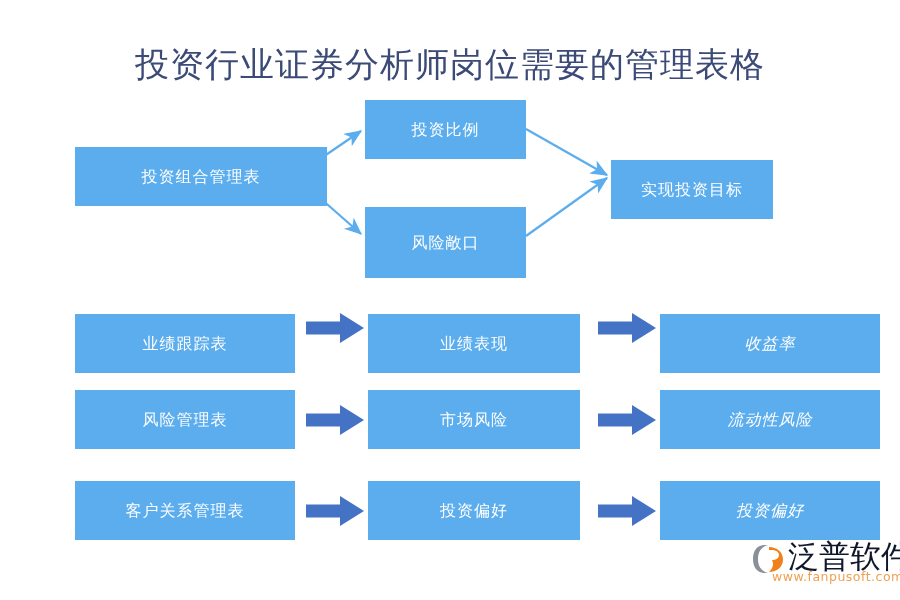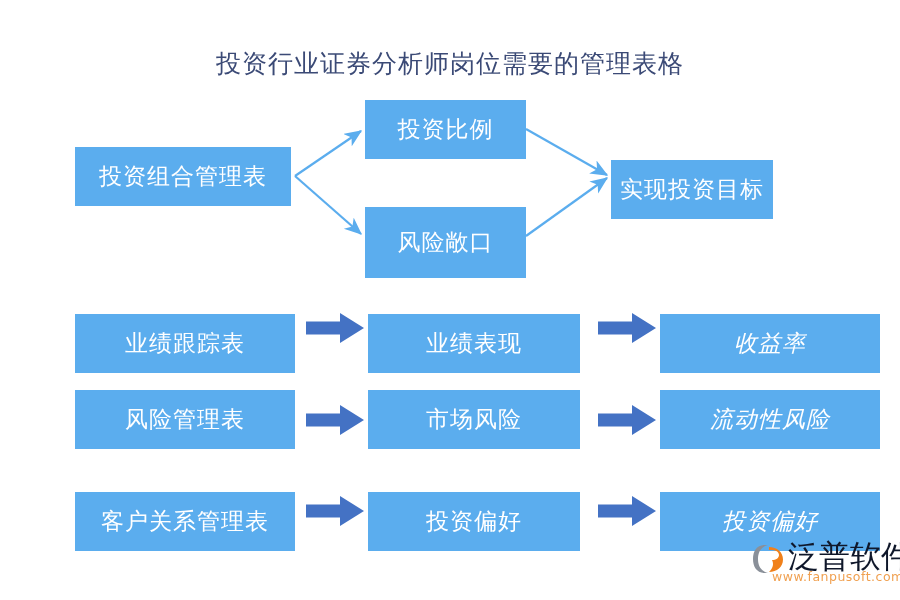--- a/index.html
+++ b/index.html
@@ -19,55 +19,55 @@
     left: 0; top: 0;
     width: 900px;
     height: 600px;
   }
   .title {
     position: absolute;
     left: 0;
     top: 48px;
     width: 900px;
     text-align: center;
-    font-size: 25px;
+    font-size: 34px;
     line-height: 32px;
     letter-spacing: 1px;
     color: #3b4a76;
     font-family: "DejaVu Serif", "Liberation Serif", serif;
     white-space: nowrap;
   }
   .node {
     position: absolute;
     background: #5BADEE;
     color: #ffffff;
     display: flex;
     align-items: center;
     justify-content: center;
-    font-size: 23px;
+    font-size: 16px;
     line-height: 1;
     letter-spacing: 1px;
     font-family: "DejaVu Serif", "Liberation Serif", serif;
     box-sizing: border-box;
     text-align: center;
     white-space: nowrap;
   }
   
-  .n-source  { left: 75px;  top: 147px; width: 216px; height: 59px; }
+  .n-source  { left: 75px;  top: 147px; width: 252px; height: 59px; }
   .n-branch1 { left: 365px; top: 100px; width: 161px; height: 59px; }
   .n-branch2 { left: 365px; top: 207px; width: 161px; height: 71px; }
   .n-goal    { left: 611px; top: 147px; width: 162px; height: 59px; margin-top: 13px; }
 
   
   .col-a { left: 75px;  width: 220px; }
   .col-b { left: 368px; width: 212px; }
   .col-c { left: 660px; width: 220px; font-style: italic; }
   .row-1 { top: 314px; height: 59px; text-align: right; }
   .row-2 { top: 390px; height: 59px; }
-  .row-3 { top: 481px; height: 59px; margin-top: 11px; }
+  .row-3 { top: 481px; height: 59px; }
 
   .block-arrow {
     position: absolute;
     width: 58px;
     height: 34px;
   }
   .ba-1a { left: 306px; top: 311px; }
   .ba-1b { left: 598px; top: 311px; }
   .ba-2a { left: 306px; top: 403px; }
   .ba-2b { left: 598px; top: 403px; }

